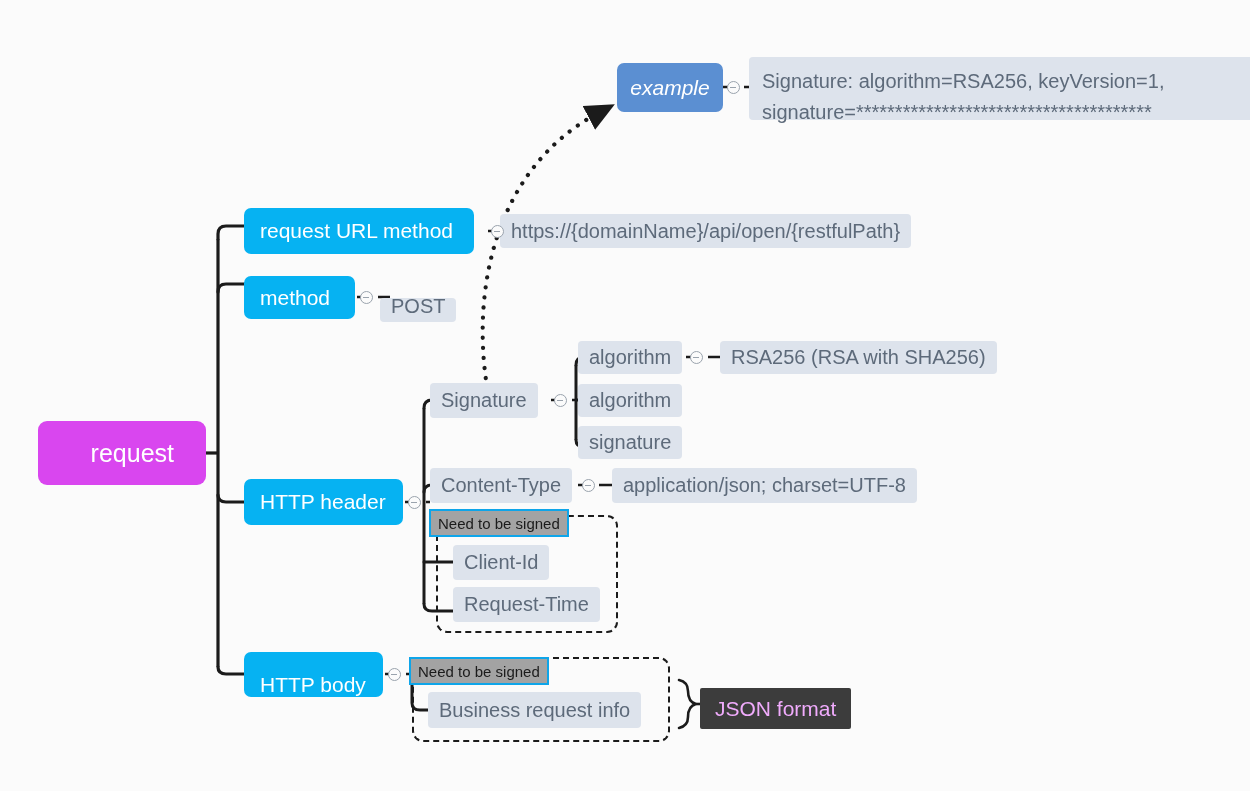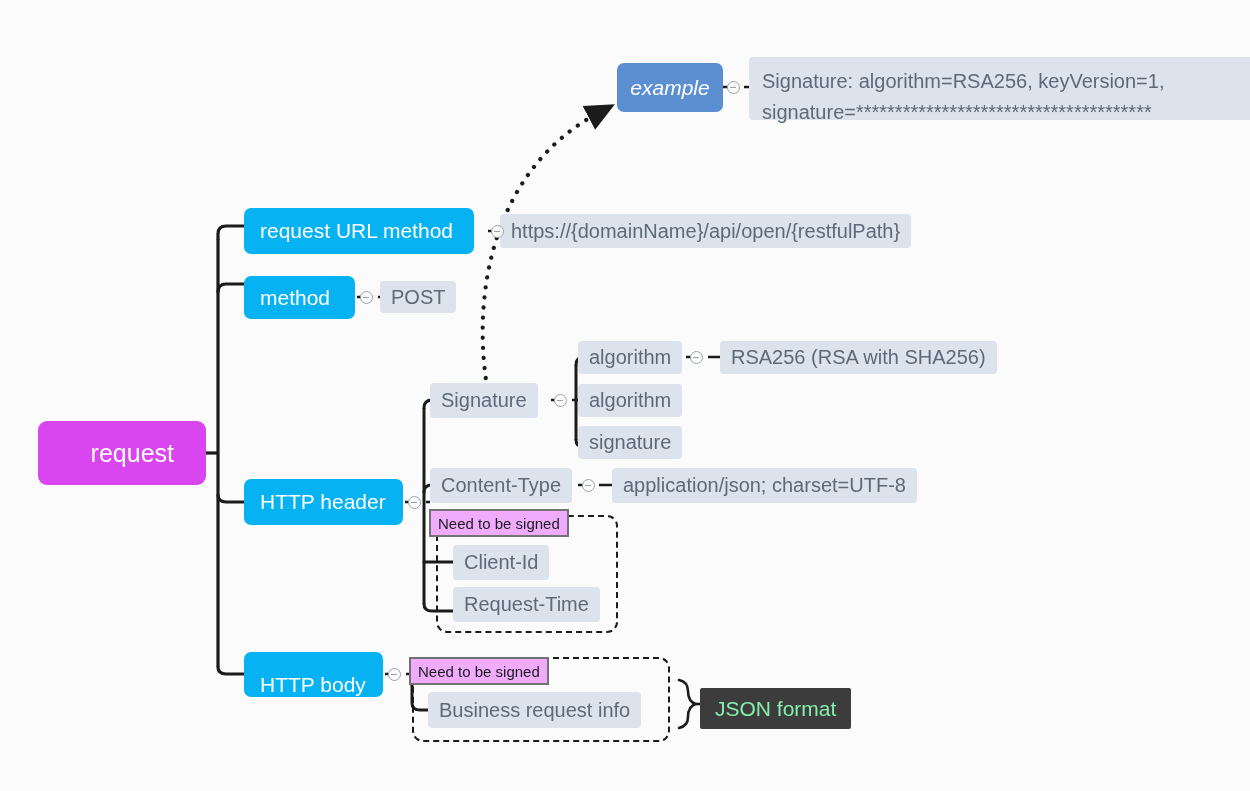--- a/index.html
+++ b/index.html
@@ -75,31 +75,31 @@
   }
   .node.pill.two-line {
     display: block;
     line-height: 31px;
     padding: 9px 13px;
   }
 
   
   .node.badge {
     background: #3c3c3c;
-    color: #86efac;
+    color: #f0abfc;
     border-radius: 2px;
     font-size: 21px;
     padding: 0 15px;
   }
 
   
   .node.annot {
-    background: #f0abfc;
+    background: #a3a3a3;
     color: #1b1b1b;
-    border: 2px solid #737373;
+    border: 2px solid #0ea5e9;
     font-size: 15px;
     padding: 0 7px;
     z-index: 6;
   }
 
   
   .group-dashed {
     position: absolute;
     border: 2.5px dashed #1b1b1b;
     border-radius: 11px;
@@ -203,21 +203,21 @@
   </div>
   <div class="toggle" style="left:491px; top:225px;"></div>
   <div class="node pill" style="left:500px; top:214px; height:34px;">
     <span>https://{domainName}/api/open/{restfulPath}</span>
   </div>
 
   <div class="node cyan" style="left:244px; top:276px; width:111px; height:43px;">
     <span>method</span>
   </div>
   <div class="toggle" style="left:360px; top:291px;"></div>
-  <div class="node pill" style="left:380px; top:281px; height:32px;">
+  <div class="node pill" style="left:380px; top:298px; height:24px;align-items:flex-end;">
     <span>POST</span>
   </div>
 
   <div class="node cyan" style="left:244px; top:479px; width:159px; height:46px;">
     <span>HTTP header</span>
   </div>
   <div class="toggle" style="left:408px; top:496px;"></div>
 
   <div class="node pill z-top" style="left:430px; top:383px; height:35px;">
     <span>Signature</span>

